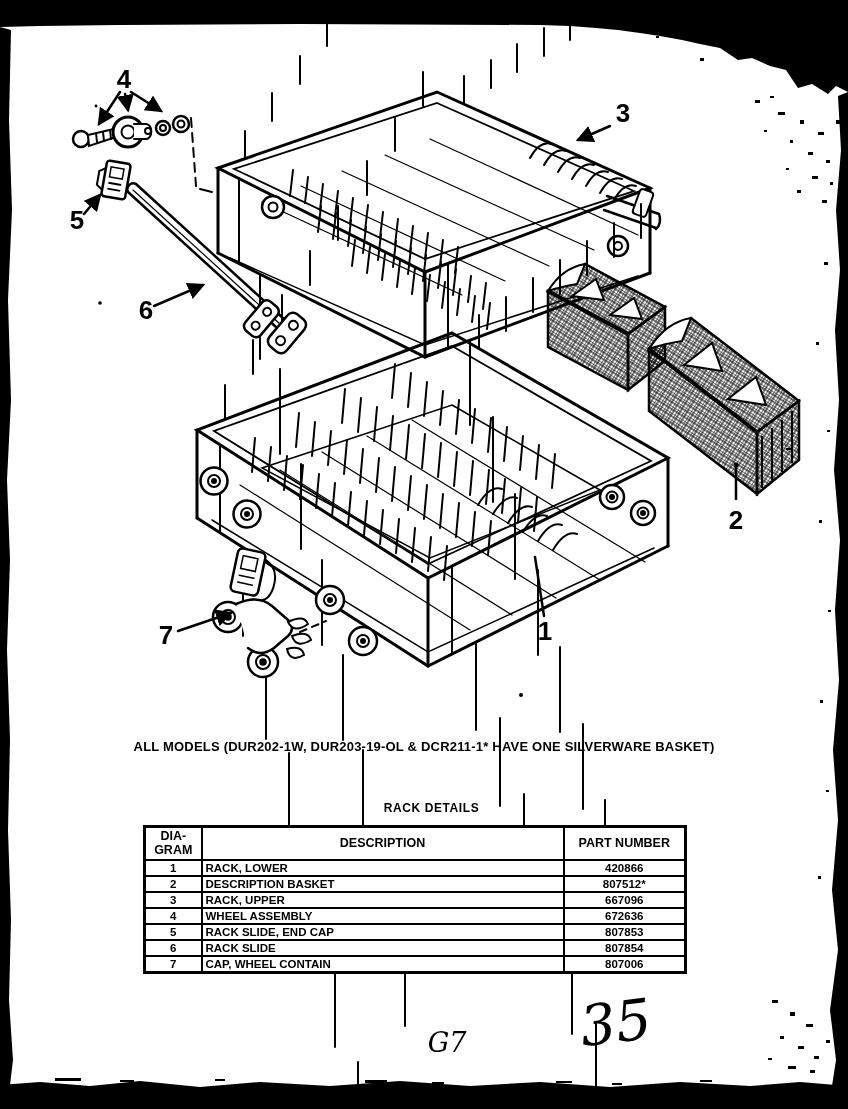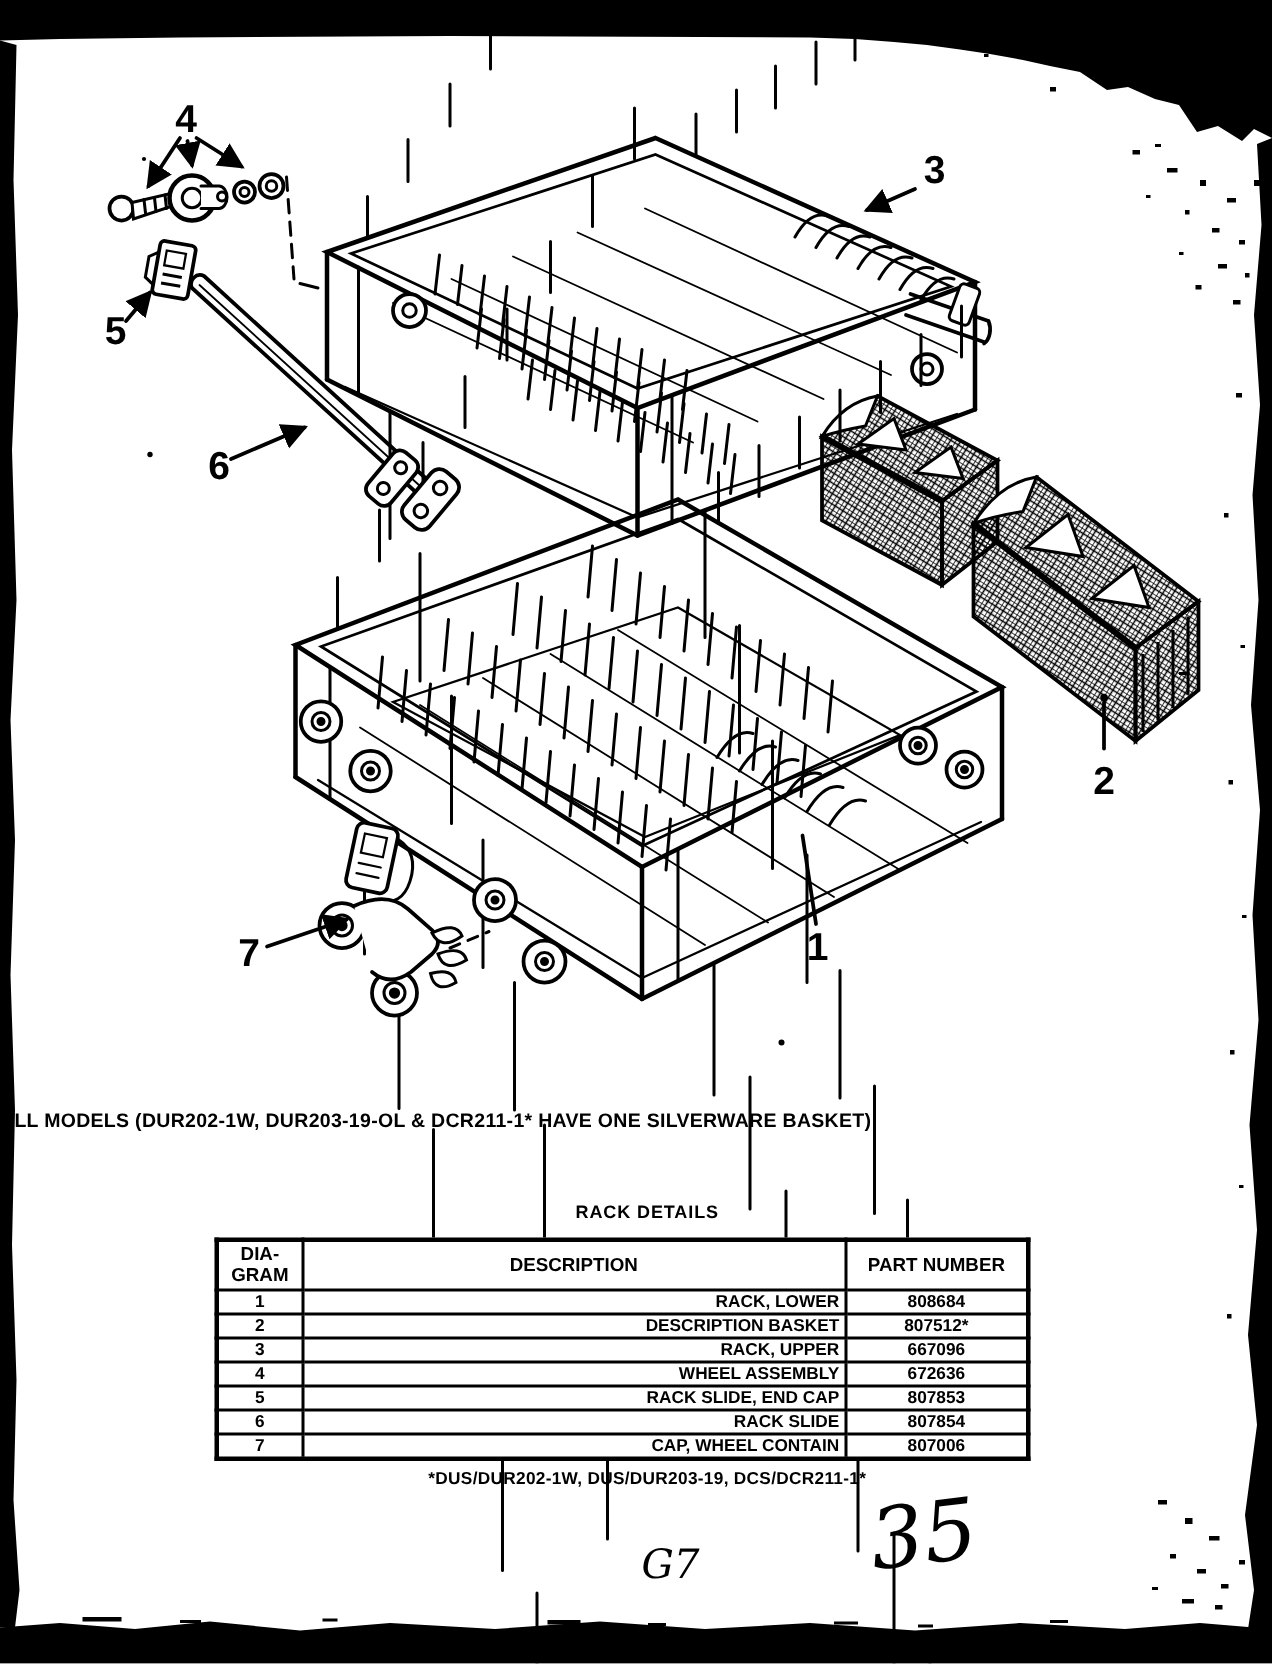--- a/index.html
+++ b/index.html
@@ -1,29 +1,29 @@
 <!DOCTYPE html>
 <html><head>
 <meta charset="utf-8">
 <style>
   html,body{margin:0;padding:0;background:#888;}
   .page{position:relative;width:848px;height:1109px;background:#ffffff;overflow:hidden;
         font-family:"Liberation Sans",sans-serif;color:#000;margin:0 auto;}
   .layer{position:absolute;left:0;top:0;}
-  .note{position:absolute;top:739px;left:0;width:848px;
+  .note{position:absolute;top:739px;left:0;width:848px;text-align:center;
         font-weight:bold;font-size:13px;letter-spacing:0.2px;}
   .tbl-title{position:absolute;top:801px;left:161px;width:541px;text-align:center;
         font-weight:bold;font-size:12px;letter-spacing:0.6px;}
   table.parts{position:absolute;top:825px;left:143px;width:541px;table-layout:fixed;
         border-collapse:collapse;border:3px solid #000;background:#fff;}
   table.parts th,table.parts td{border:2px solid #000;font-weight:bold;overflow:hidden;white-space:nowrap;}
   table.parts thead th{font-size:12.5px;line-height:1.08;padding:2px 2px;text-align:center;vertical-align:middle;white-space:normal;}
   table.parts tbody td{font-size:11.5px;line-height:14px;height:14px;padding:0 3px;}
   td.c1,td.c3{text-align:center;}
-  td.c2{text-align:right;padding-left:14px;}
+  td.c2{text-align:left;padding-left:14px;}
   .fn{position:absolute;left:161px;width:541px;text-align:center;font-weight:bold;font-size:11.5px;letter-spacing:0.2px;}
   .fn1{top:980px;}
   .fn2{top:997px;}
   svg text.callout{font-family:"Liberation Sans",sans-serif;font-weight:bold;font-size:26px;}
   svg text.hand{font-family:"DejaVu Serif",serif;font-style:italic;}
 </style>
 </head>
 <body>
 
 <div class="page">
@@ -270,21 +270,21 @@
       <tr>
         <th class="c1">DIA-GRAM</th>
         <th class="c2">DESCRIPTION</th>
         <th class="c3">PART NUMBER</th>
       </tr>
     </thead>
     <tbody>
       <tr>
         <td class="c1">1</td>
         <td class="c2">RACK, LOWER</td>
-        <td class="c3">808684</td>
+        <td class="c3">420866</td>
       </tr>
       <tr>
         <td class="c1">2</td>
         <td class="c2">DESCRIPTION BASKET</td>
         <td class="c3">807512*</td>
       </tr>
       <tr>
         <td class="c1">3</td>
         <td class="c2">RACK, UPPER</td>
         <td class="c3">667096</td>
@@ -305,15 +305,14 @@
         <td class="c3">807854</td>
       </tr>
       <tr>
         <td class="c1">7</td>
         <td class="c2">CAP, WHEEL CONTAIN</td>
         <td class="c3">807006</td>
       </tr>
     </tbody>
   </table>
 
-  <div class="fn fn1">*DUS/DUR202-1W, DUS/DUR203-19, DCS/DCR211-1*</div>
 
 </div>
 
 </body></html>

